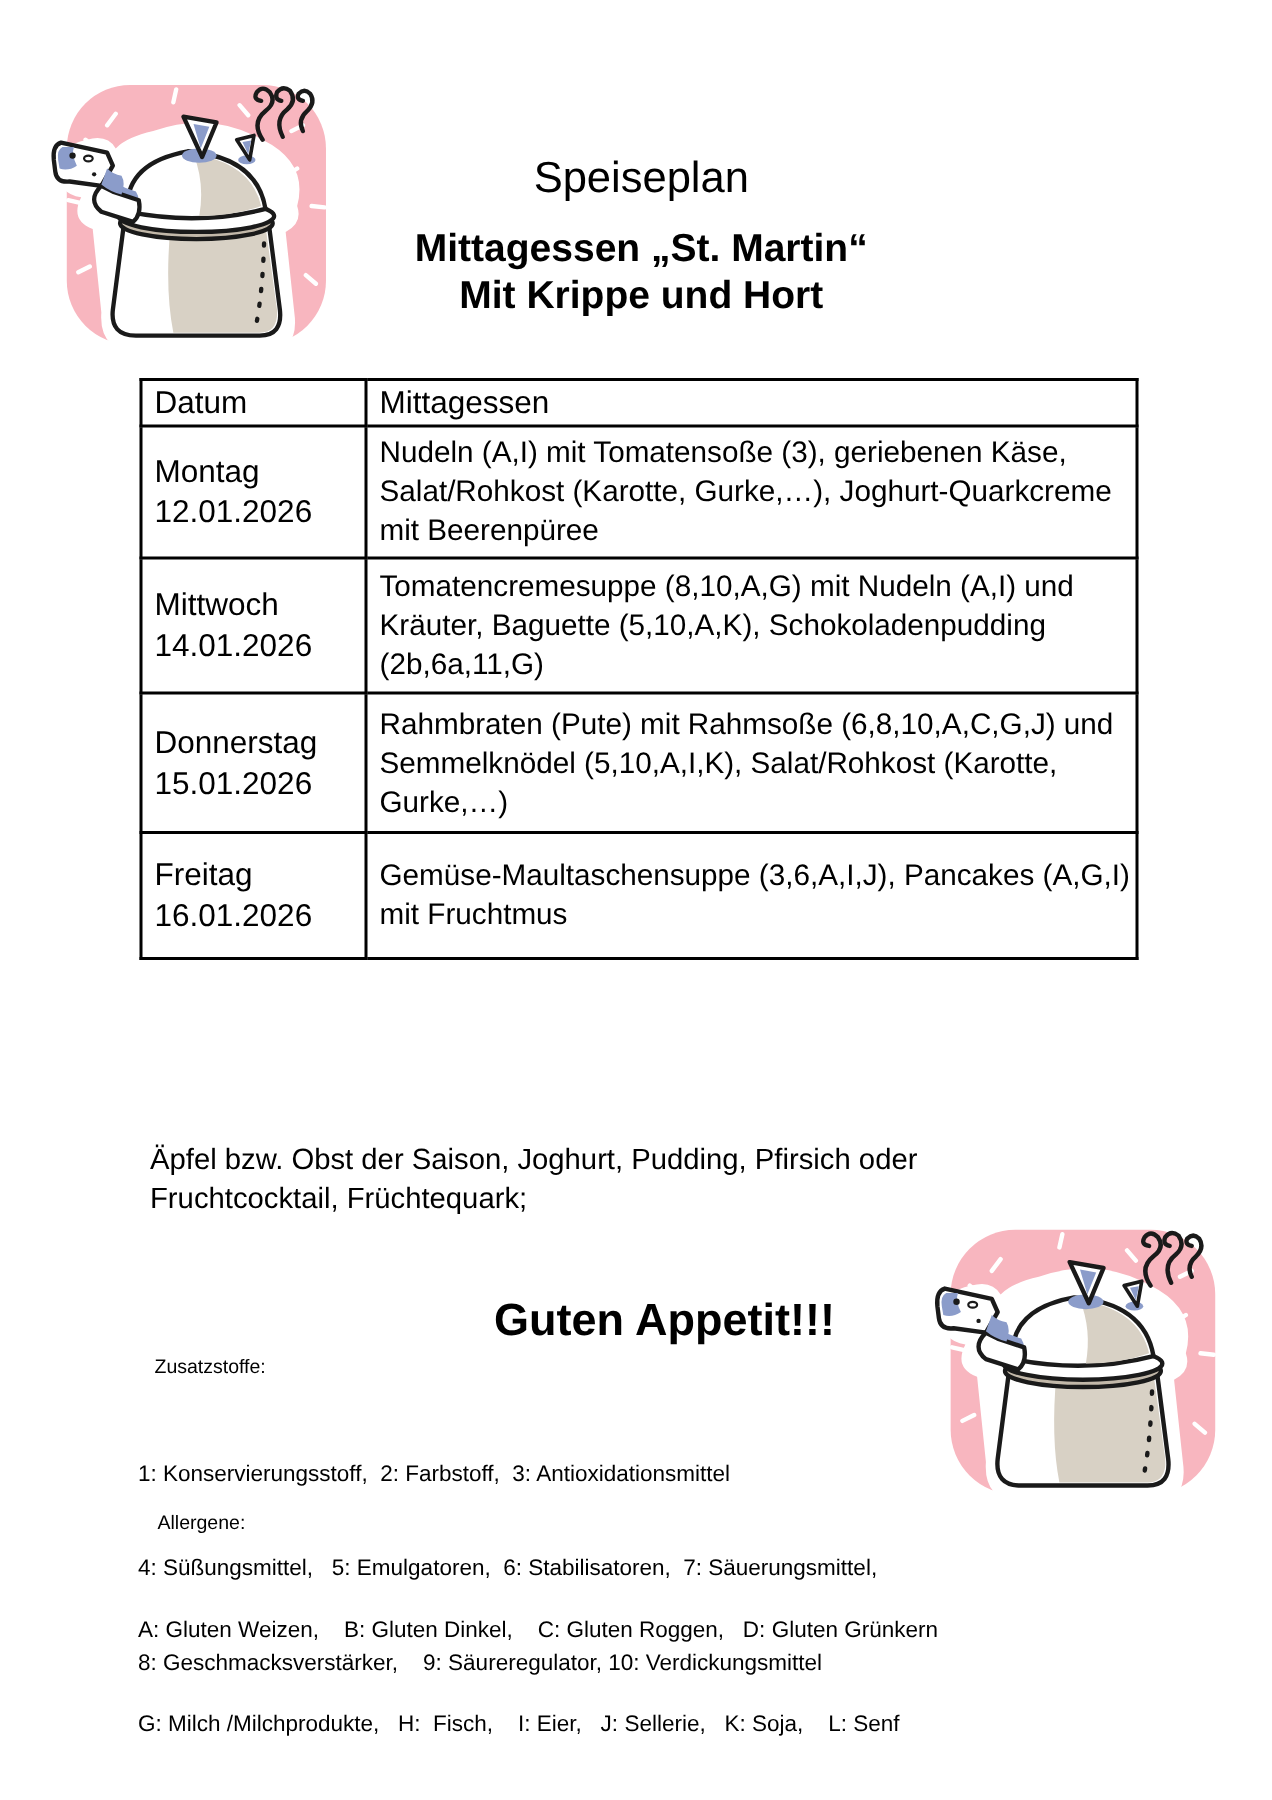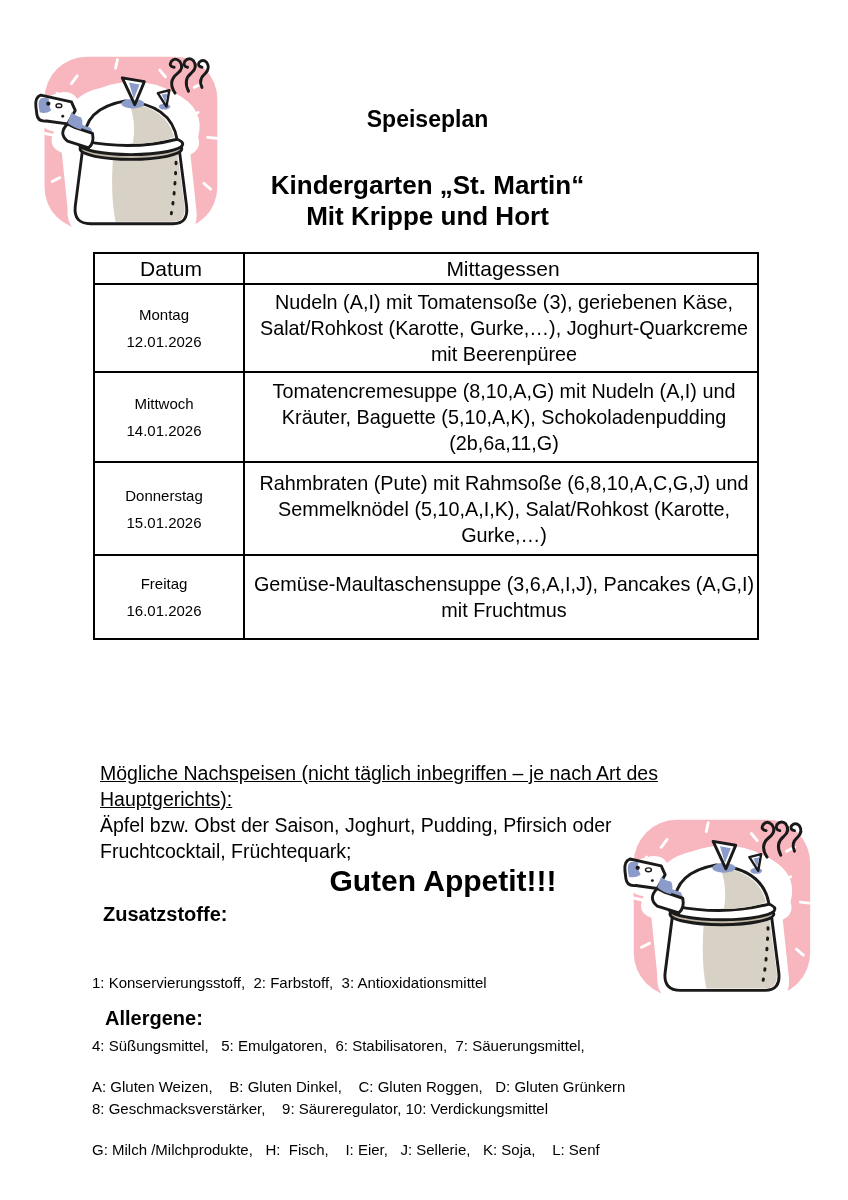--- a/index.html
+++ b/index.html
@@ -19,43 +19,43 @@
   .clipart.top-left{left:33px;top:49px;width:192px;height:192px;}
   .clipart.bottom-right{left:622px;top:812px;width:196px;height:196px;}
   .c-pink{fill:var(--clipart_pink);}
   .c-blue{fill:var(--clipart_blue);}
   .c-beige{fill:var(--clipart_beige);}
   .c-beige-dark{fill:var(--clipart_beige_dark);}
   .c-white{fill:#ffffff;}
   .ink{stroke:var(--outline_black);}
   
   .header{position:absolute;left:225px;top:100px;width:405px;text-align:center;}
-  .title{font-size:23px;font-weight:bold;line-height:38px;margin-bottom:32px;}
+  .title{font-size:29px;font-weight:normal;line-height:38px;margin-bottom:12px;}
   .subtitle{font-size:26px;font-weight:bold;line-height:31px;}
   
   table.menu{
     position:absolute;left:93px;top:252px;width:666px;
     border-collapse:collapse;table-layout:fixed;
   }
   table.menu th, table.menu td{
-    border:2px solid #000;vertical-align:middle;text-align:center;
+    border:2px solid #000;vertical-align:middle;text-align:left;
     font-weight:normal;
   }
   table.menu col.c1{width:150px;}
   table.menu th{height:29px;font-size:21px;padding:0 4px 0 8px;}
-  td.day-cell{font-size:15px;line-height:27px;padding:4px 18px 4px 8px;}
+  td.day-cell{font-size:21px;line-height:27px;padding:4px 18px 4px 8px;}
   td.meal-cell{font-size:19.8px;line-height:26px;padding:4px 2px 4px 8px;}
   
   .desserts{position:absolute;left:100px;top:760px;width:594px;font-size:19.5px;line-height:26px;}
   .desserts .underlined{text-decoration:underline;}
   
   .closing{position:absolute;left:93px;top:864px;width:700px;text-align:center;
            font-size:30px;font-weight:bold;}
   
-  .sub-heading{position:absolute;font-size:20px;font-weight:bold;}
+  .sub-heading{position:absolute;font-size:13px;font-weight:normal;}
   .h-additives{left:103px;top:903px;}
   .h-allergens{left:105px;top:1007px;}
   .fineprint{position:absolute;left:92px;width:600px;font-size:15px;line-height:21px;
              white-space:pre-wrap;}
   .fp-additives{top:930px;}
   .fp-allergens{top:1034px;}
 </style>
 </head>
 <body>
 
@@ -102,21 +102,21 @@
       </symbol>
     </defs>
   </svg>
 
   <svg class="clipart top-left" viewBox="0 0 200 200">
     <use href="#pot"></use>
   </svg>
 
   <div class="header">
     <div class="title">Speiseplan</div>
-    <div class="subtitle">Kindergarten „St. Martin“</div>
+    <div class="subtitle">Mittagessen „St. Martin“</div>
     <div class="subtitle">Mit Krippe und Hort</div>
   </div>
 
   <table class="menu">
     <colgroup>
         <col class="c1">
         <col>
       </colgroup>
     <thead>
       <tr>
@@ -150,21 +150,20 @@
         <td class="day-cell">
           <div>Freitag</div>
           <div>16.01.2026</div>
         </td>
         <td class="meal-cell">Gemüse-Maultaschensuppe (3,6,A,I,J), Pancakes (A,G,I) mit Fruchtmus</td>
       </tr>
     </tbody>
   </table>
 
   <div class="desserts">
-    <div class="underlined">Mögliche Nachspeisen (nicht täglich inbegriffen – je nach Art des Hauptgerichts):</div>
     <div>Äpfel bzw. Obst der Saison, Joghurt, Pudding, Pfirsich oder Fruchtcocktail, Früchtequark;</div>
   </div>
 
   <div class="closing">Guten Appetit!!!</div>
 
   <div class="sub-heading h-additives">Zusatzstoffe:</div>
   <div class="fineprint fp-additives">
     <div>1: Konservierungsstoff,  2: Farbstoff,  3: Antioxidationsmittel</div>
     <div>4: Süßungsmittel,   5: Emulgatoren,  6: Stabilisatoren,  7: Säuerungsmittel,</div>
     <div>8: Geschmacksverstärker,    9: Säureregulator, 10: Verdickungsmittel</div>

